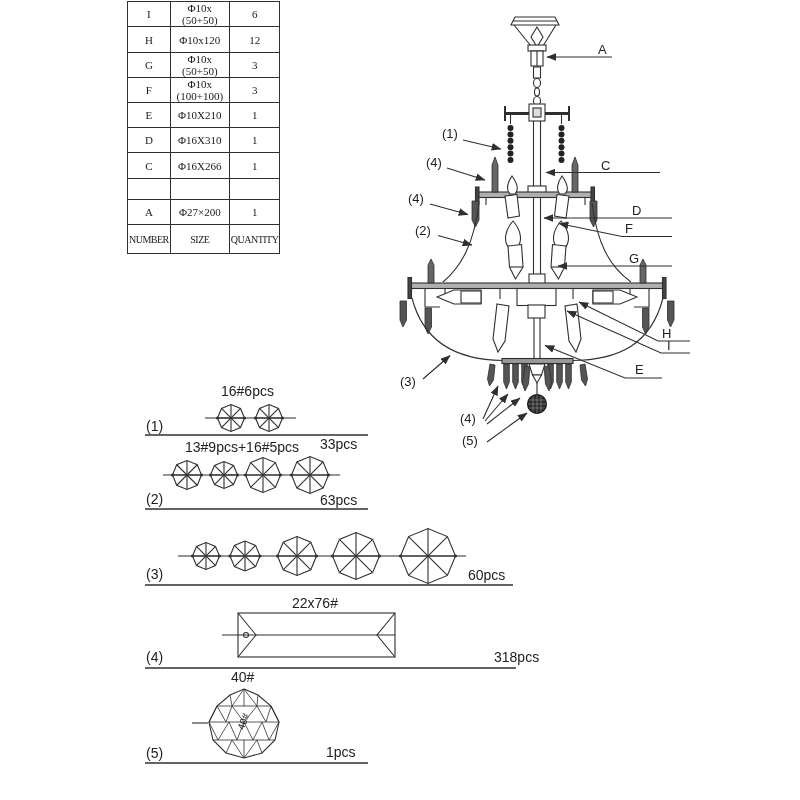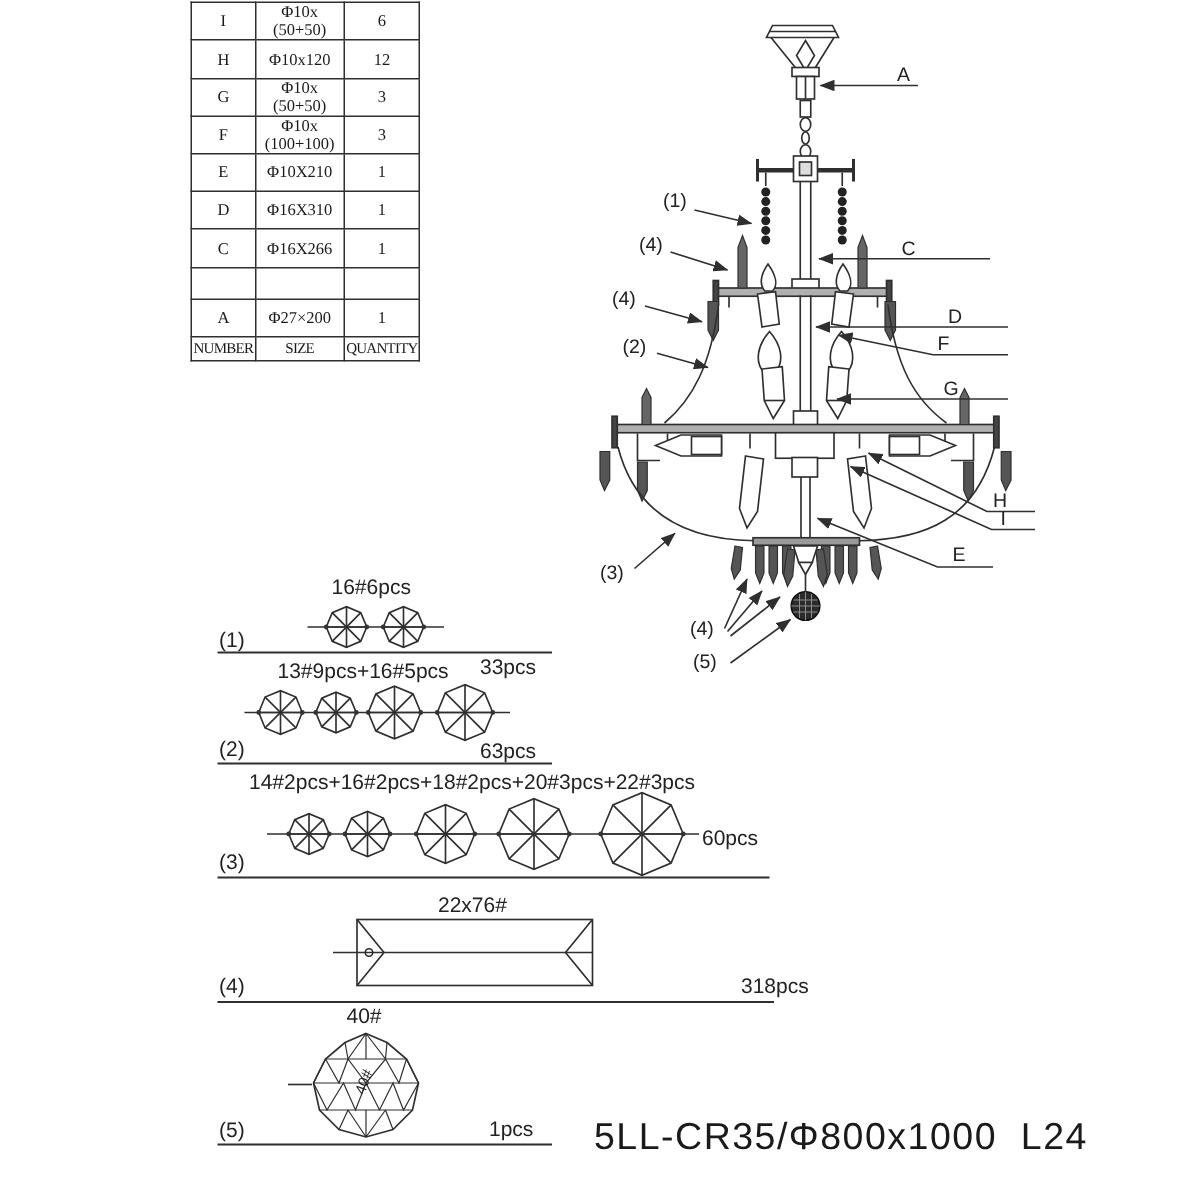--- a/index.html
+++ b/index.html
@@ -64,21 +64,21 @@
     <tr style="height:21px">
           <td></td>
           <td></td>
           <td></td>
         </tr>
     <tr style="height:25px">
           <td>A</td>
           <td>Φ27×200</td>
           <td>1</td>
         </tr>
-    <tr class="hdr" style="height:16px">
+    <tr class="hdr" style="height:29px">
           <td>NUMBER</td>
           <td>SIZE</td>
           <td>QUANTITY</td>
         </tr>
   </tbody>
     </table>
 
   <svg id="lineart" width="800" height="800" viewBox="0 0 800 800">
     <defs>
       <marker id="arr" markerWidth="9" markerHeight="7" refX="8.5" refY="3.5" orient="auto">
@@ -390,27 +390,25 @@
   <div class="lbl" style="left:462px;top:434px">(5)</div>
 
   <div class="spec" style="left:221px;top:384px">16#6pcs</div>
   <div class="rowlbl" style="left:146px;top:419px">(1)</div>
   <div class="rowlbl" style="left:320px;top:437px">33pcs</div>
 
   <div class="spec" style="left:185px;top:440px">13#9pcs+16#5pcs</div>
   <div class="rowlbl" style="left:146px;top:492px">(2)</div>
   <div class="rowlbl" style="left:320px;top:493px">63pcs</div>
 
-  <div class="spec" style="left:166px;top:514px">14#2pcs+16#2pcs+18#2pcs+20#3pcs+22#3pcs</div>
   <div class="rowlbl" style="left:146px;top:567px">(3)</div>
-  <div class="rowlbl" style="left:468px;top:551px">60pcs</div>
+  <div class="rowlbl" style="left:468px;top:568px">60pcs</div>
 
   <div class="spec" style="left:292px;top:596px">22x76#</div>
   <div class="rowlbl" style="left:146px;top:650px">(4)</div>
   <div class="rowlbl" style="left:494px;top:650px">318pcs</div>
 
   <div class="spec" style="left:231px;top:670px">40#</div>
   <div id="ball-text" style="left:235px;top:716px">40#</div>
   <div class="rowlbl" style="left:146px;top:746px">(5)</div>
   <div class="rowlbl" style="left:326px;top:745px">1pcs</div>
 
-  <div id="model">5LL-CR35/Φ800x1000  L24</div>
 </div>
 
 </body></html>

